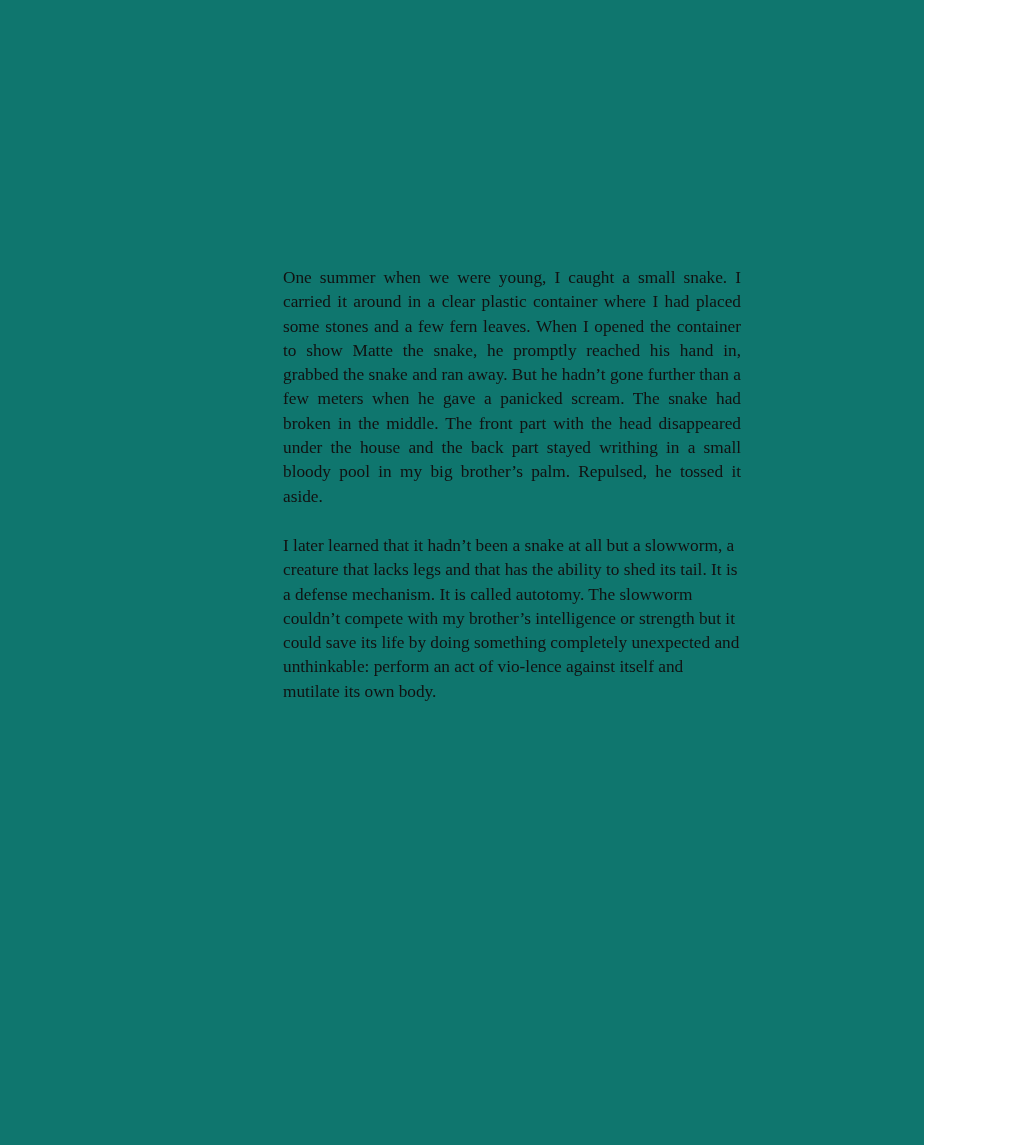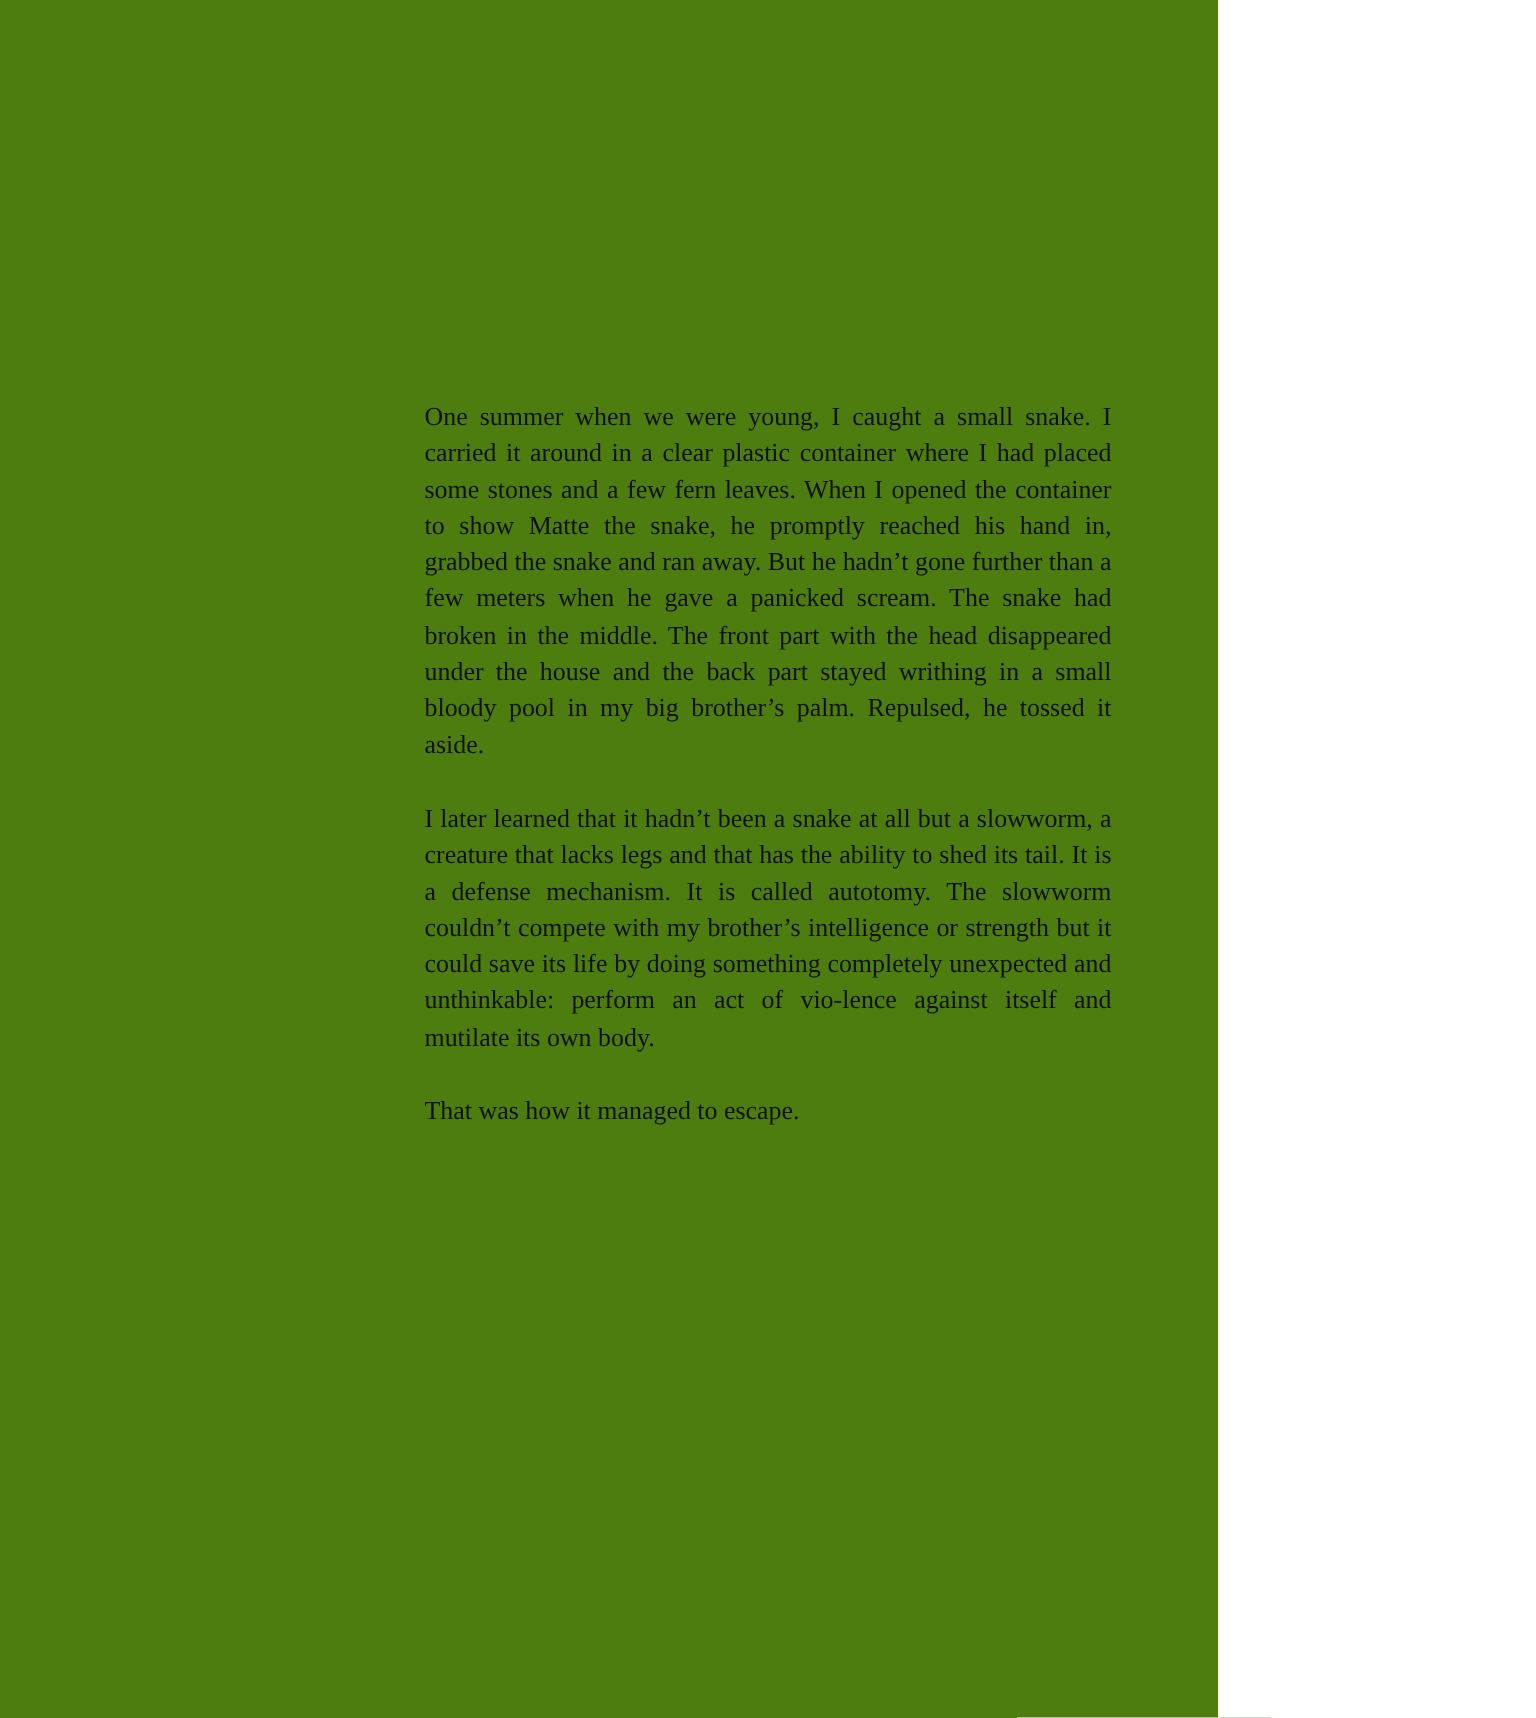--- a/index.html
+++ b/index.html
@@ -11,23 +11,23 @@
     width: 1024px;
     height: 1145px;
     position: relative;
     font-family: "Liberation Serif", "DejaVu Serif", serif;
     color: #111111;
   }
   .page {
     position: absolute;
     left: 0;
     top: 0;
-    width: 812px;
+    width: 924px;
     height: 1145px;
-    background: #4d7c0f;
+    background: #0f766e;
   }
   .text-column {
     position: absolute;
     left: 283px;
     top: 266px;
     width: 458px;
   }
   .para {
     margin: 0 0 25px 0;
     font-size: 17.3px;
@@ -42,15 +42,14 @@
     text-align: left;
   }
 </style>
 </head>
 <body>
 
 <div class="page">
   <div class="text-column">
     <p class="para">One summer when we were young, I caught a small snake. I carried it around in a clear plastic container where I had placed some stones and a few fern leaves. When I opened the container to show Matte the snake, he promptly reached his hand in, grabbed the snake and ran away. But he hadn’t gone further than a few meters when he gave a panicked scream. The snake had broken in the middle. The front part with the head disappeared under the house and the back part stayed writhing in a small bloody pool in my big brother’s palm. Repulsed, he tossed it aside.</p>
     <p class="para">I later learned that it hadn’t been a snake at all but a slowworm, a creature that lacks legs and that has the ability to shed its tail. It is a defense mechanism. It is called autotomy. The slowworm couldn’t compete with my brother’s intelligence or strength but it could save its life by doing something completely unexpected and unthinkable: perform an act of vio‐lence against itself and mutilate its own body.</p>
-    <p class="para">That was how it managed to escape.</p>
   </div>
 </div>
 
 </body></html>

